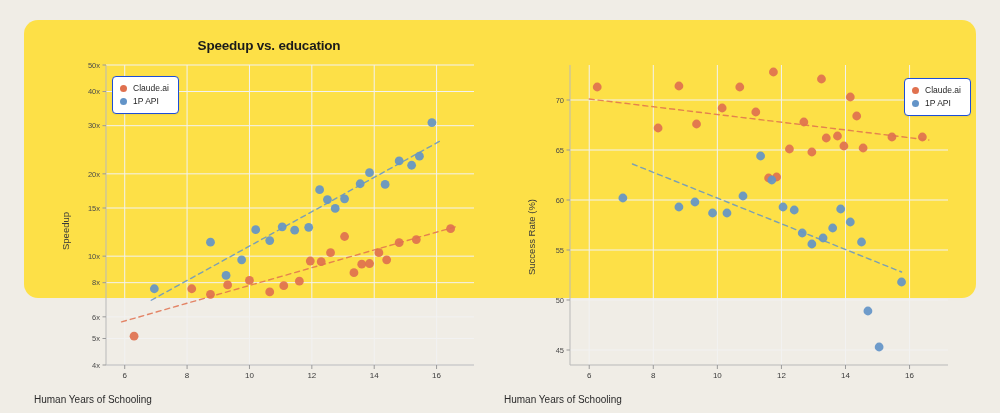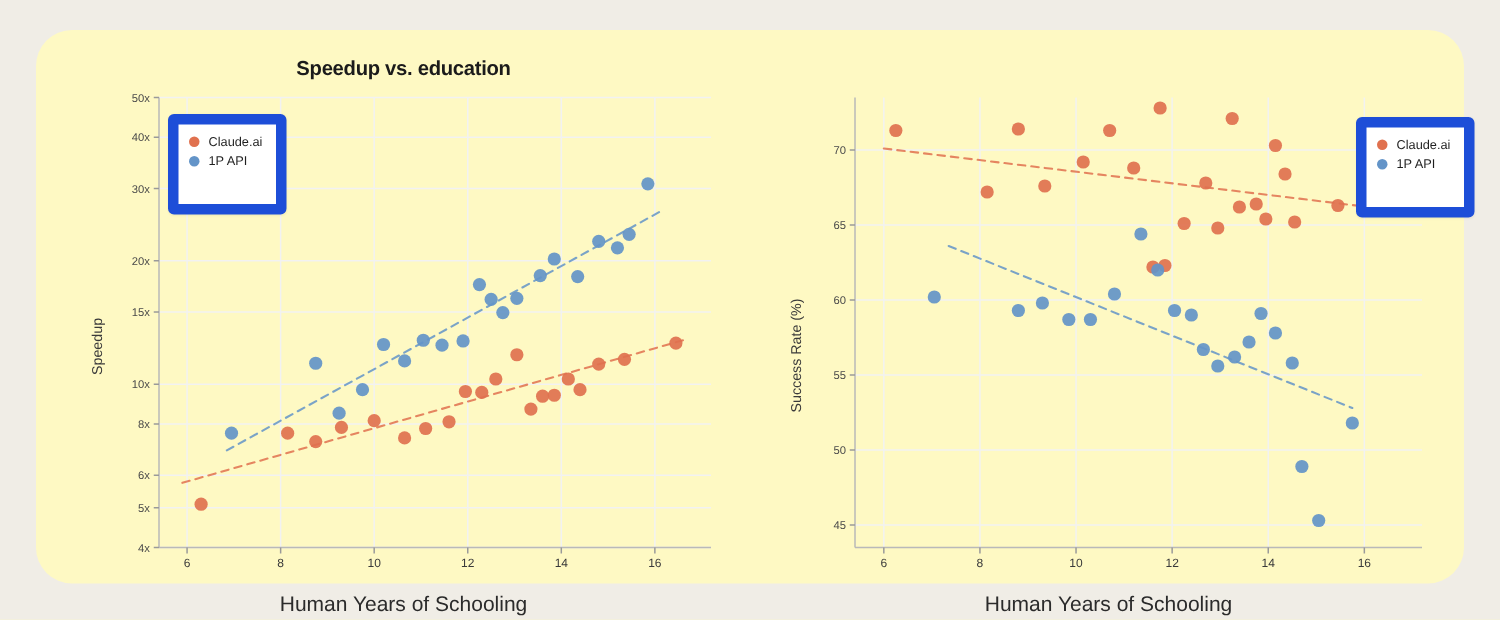--- a/index.html
+++ b/index.html
@@ -6,23 +6,23 @@
   html, body {
     margin: 0; padding: 0;
     width: 1000px; height: 413px;
     background: #f0ede6;
     font-family: "Liberation Sans", sans-serif;
     overflow: hidden;
   }
   #card {
     position: absolute;
     left: 24px; top: 20px;
-    width: 952px; height: 369px;
-    background: #fef9c3;
-    border-radius: 24px;
+    width: 952px; height: 278px;
+    background: #fde047;
+    border-radius: 14px;
   }
   .panel { position: absolute; top: 0; height: 369px; }
   #panel-left  { left: 10px;  width: 470px; }
   #panel-right { left: 480px; width: 470px; }
 
   .chart-title {
     position: absolute;
     top: 18px; left: 0; width: 100%;
     text-align: center;
     font-size: 13.5px;
@@ -42,39 +42,38 @@
   .axis-label-y {
     position: absolute;
     font-size: 9.5px;
     color: #3a3a3a;
     transform: rotate(-90deg);
     transform-origin: 0 0;
     white-space: nowrap;
   }
   .axis-label-x {
     position: absolute;
-    font-size: 14px;
+    font-size: 10px;
     color: #2b2b2b;
     width: 100%;
-    text-align: center;
     left: 0;
   }
   .tick-text { font-size: 7.5px; fill: #4a4a4a; font-family: "Liberation Sans", sans-serif; }
   .tick-text-x { font-size: 8px; fill: #3a3a3a; font-family: "Liberation Sans", sans-serif; }
 
   .grid-line { stroke: #f2f2f2; stroke-width: 1; }
   .axis-line { stroke: #b9b9b9; stroke-width: 1; }
   .tick-mark { stroke: #9a9a9a; stroke-width: 1; }
 
   .legend-box {
     position: absolute;
     background: #fff;
-    border: 7px solid #1d4ed8;
+    border: 1px solid #1d4ed8;
     border-radius: 4px;
-    padding: 5px 9px 22px 7px;
+    padding: 5px 9px 5px 7px;
     font-size: 8.5px;
     color: #1f1f1f;
     line-height: 13px;
     box-shadow: 0 0.5px 1.5px rgba(0,0,0,0.05);
   }
   #legend-left  { left: 88px;  top: 56px; }
   #legend-right { left: 880px; top: 58px; }
   .legend-row { display: flex; align-items: center; gap: 6px; white-space: nowrap; }
   .legend-dot { width: 7px; height: 7px; border-radius: 50%; display: inline-block; flex: none; }
 </style>

